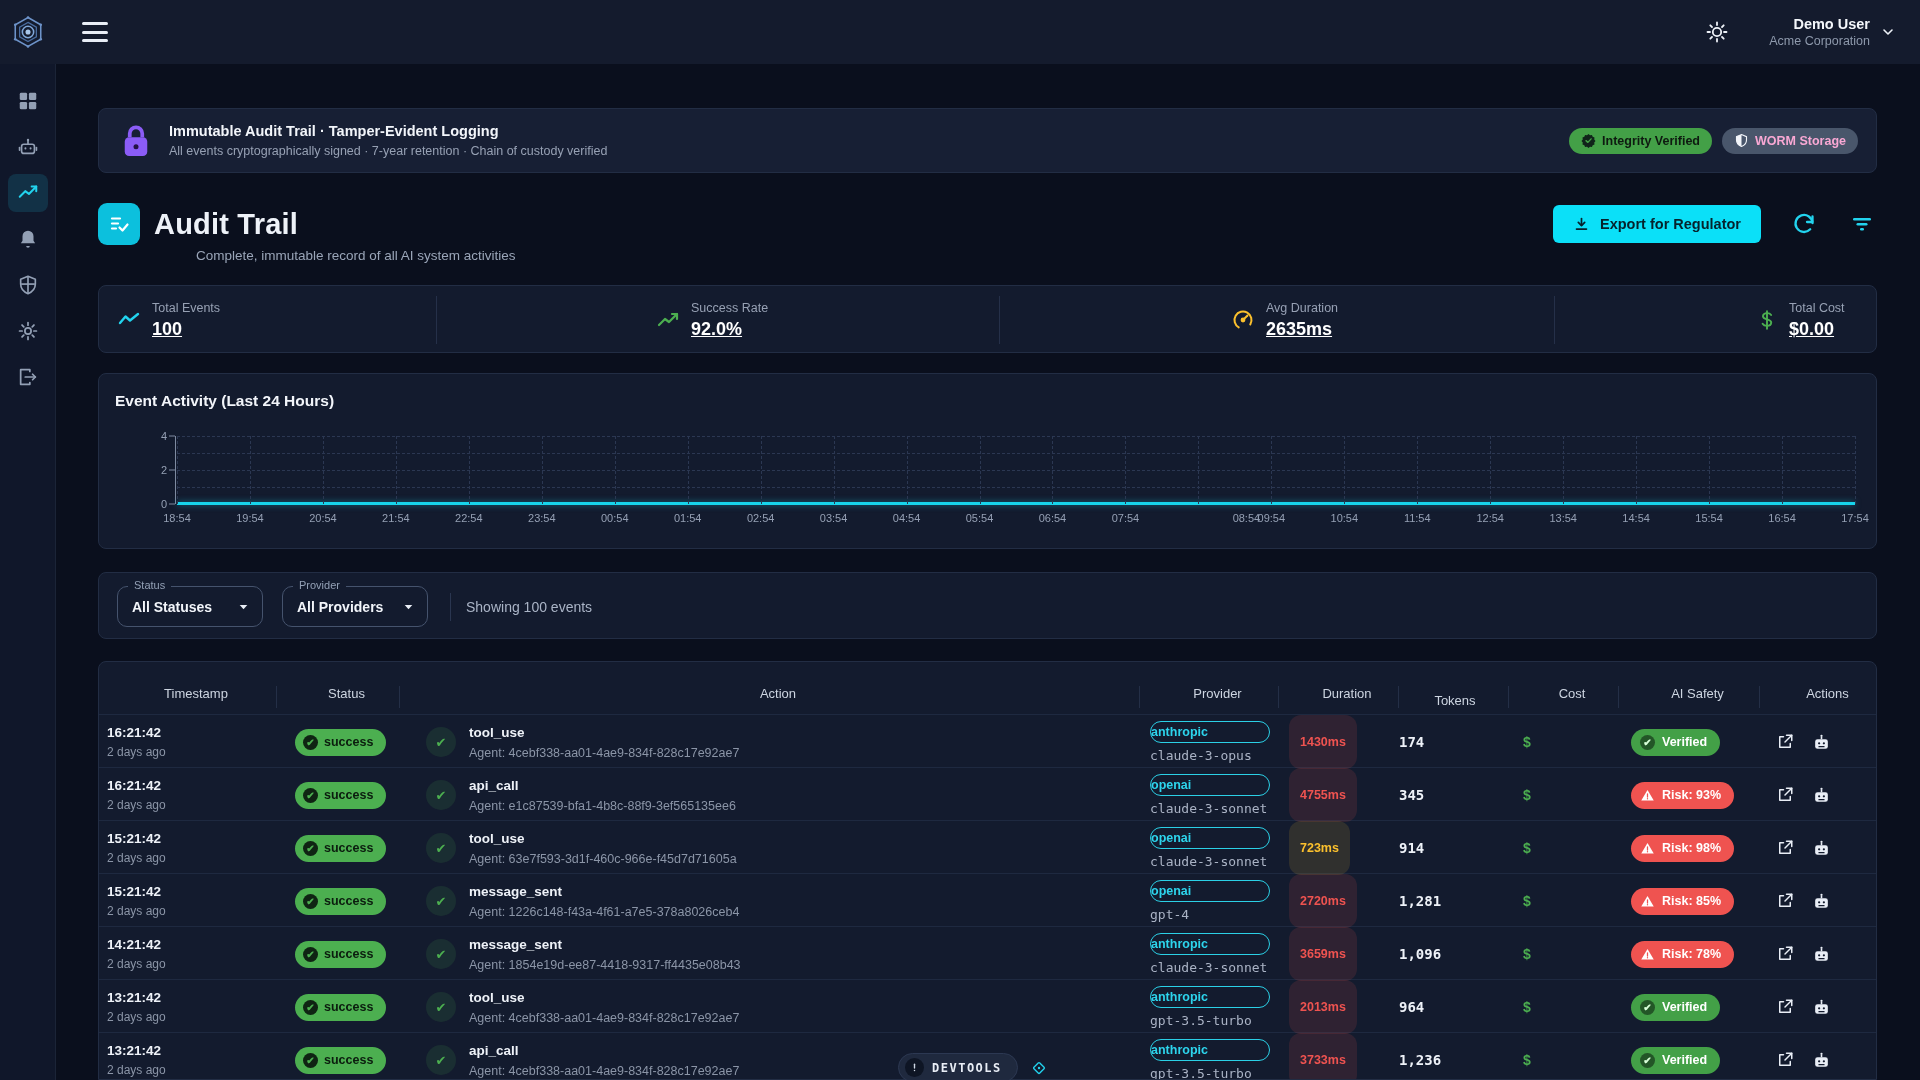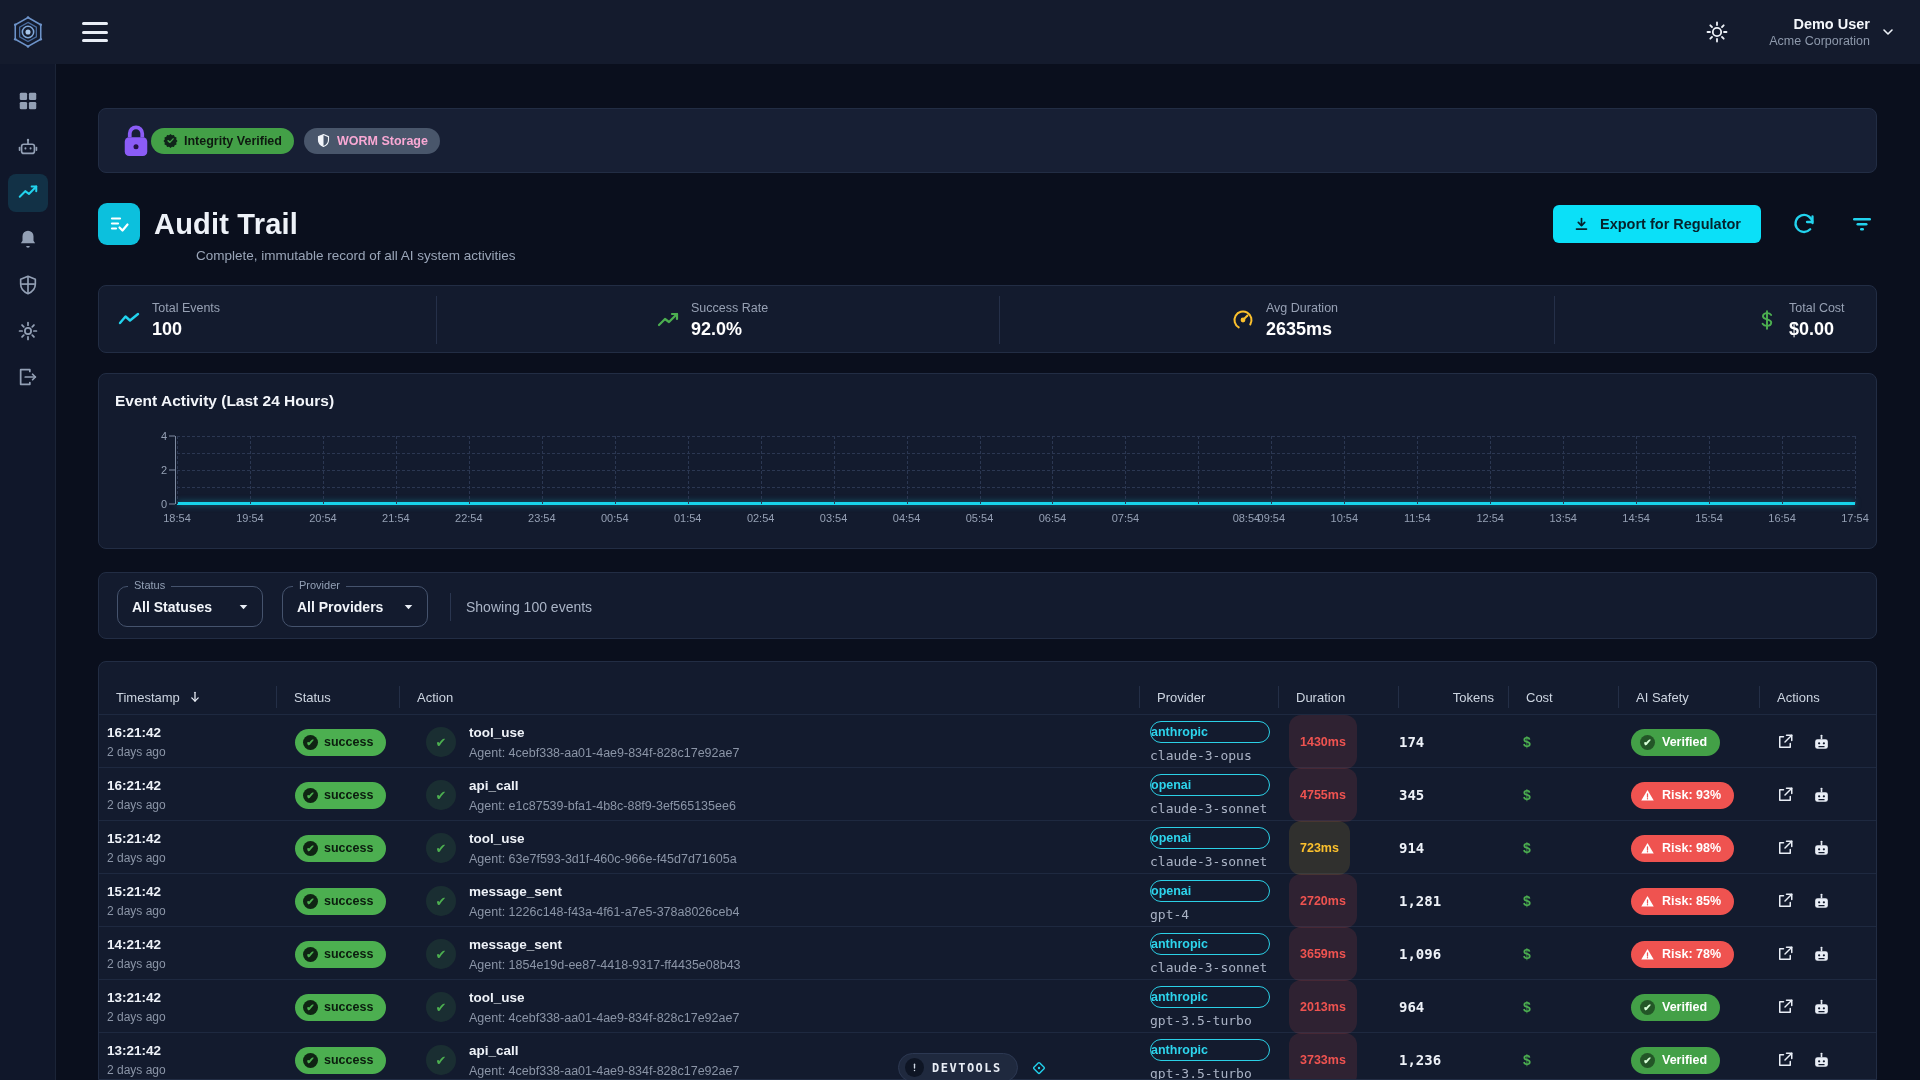--- a/index.html
+++ b/index.html
@@ -43,21 +43,21 @@
   .page-sub { position:absolute; left:56px; top:40px; font-size:13.5px; color:#9aa5b8; white-space:nowrap; }
   .title-left { position:relative; }
   .title-spacer { flex:1; }
   .export-btn { height:38px; background:#0be0f8; color:#06222c; border:none; border-radius:6px; font-family:"Liberation Sans",sans-serif; font-size:14.5px; font-weight:bold; display:flex; align-items:center; gap:10px; padding:0 20px; cursor:pointer; }
   .icon-btn { width:30px; height:30px; display:flex; align-items:center; justify-content:center; color:#22d3ee; cursor:pointer; margin-left:28px; }
 
   
   .stats { left:98px; top:285px; width:1779px; height:68px; }
   .stat { position:absolute; top:0; height:68px; display:flex; align-items:center; gap:11px; }
   .stat-label { font-size:12.5px; color:#97a1b4; }
-  .stat-value { font-size:18px; font-weight:bold; color:#ffffff; margin-top:4px; }
+  .stat-value { font-size:18px; font-weight:bold; color:#ffffff; margin-top:4px;text-decoration:underline; }
   .stat-div { position:absolute; top:10px; width:1px; height:48px; background:#253049; }
 
   
   .chart-card { left:98px; top:373px; width:1779px; height:176px; }
   .chart-title { position:absolute; left:16px; top:18px; font-size:15.5px; font-weight:bold; color:#f2f5fa; }
   .plot { position:absolute; left:78px; right:21px; top:62px; height:68px; }
   .hgrid { position:absolute; left:0; right:0; height:0; border-top:1px dashed #2b3752; }
   .vgrid { position:absolute; top:0; bottom:0; width:0; border-left:1px dashed #2b3752; }
   .yaxis { position:absolute; left:-2px; top:0; bottom:0; width:1px; background:#7e8aa0; }
   .ytick { position:absolute; right:100%; transform:translateY(-50%); font-size:11px; color:#95a0b4; padding-right:10px; }
@@ -71,21 +71,21 @@
   .select { position:absolute; top:13px; height:41px; border:1.5px solid #45536d; border-radius:10px; display:flex; align-items:center; padding:0 12px 0 14px; cursor:pointer; }
   .select-label { position:absolute; top:-8px; left:10px; background:#131b2e; padding:0 6px; font-size:11px; color:#93a0b5; }
   .select-value { font-size:14px; font-weight:bold; color:#f2f5fa; flex:1; }
   .filters-div { position:absolute; left:351px; top:20px; width:1px; height:28px; background:#2a3650; }
   .showing { position:absolute; left:367px; top:26px; font-size:14px; color:#aab4c6; }
 
   
   .table-card { left:98px; top:661px; width:1779px; height:419px; overflow:hidden; border-radius:8px 8px 0 0; }
   .tgrid { display:grid; grid-template-columns:178px 123px 740px 139px 120px 110px 110px 141px 118px; }
   .thead { margin-top:18px; height:34px; align-items:center; }
-  .th { font-size:13px; color:#cdd5e1; padding-left:17px; height:22px; display:flex; align-items:center; gap:8px; border-right:1px solid #242f47; }
+  .th { font-size:13px; color:#cdd5e1; padding-left:17px; height:22px; display:flex; align-items:center; gap:8px; border-right:1px solid #242f47;flex-direction:column; }
   .th:last-child { border-right:none; }
   .th.right { justify-content:flex-end; padding-right:14px; }
   .trow { height:53px; border-top:1px solid #1e2940; align-items:center; }
   .cell-time { padding-left:8px; }
   .time-main { font-size:13.5px; font-weight:bold; }
   .time-ago { font-size:12px; color:#8b95a7; margin-top:5px; }
   .cell-status { padding-left:18px; }
   .status-pill { display:inline-flex; align-items:center; gap:6px; background:#4caf50; color:#0b1c0e; border-radius:14px; height:27px; padding:0 13px 0 8px; font-size:12.5px; font-weight:bold; }
   .status-check { width:15px; height:15px; border-radius:50%; background:#0f2413; color:#4caf50; font-size:10px; display:flex; align-items:center; justify-content:center; }
   .cell-action { display:flex; align-items:center; padding-left:26px; gap:13px; }
@@ -223,20 +223,24 @@
       </svg>
   </div>
 </div>
 
 <div class="card banner">
   <svg width="30" height="36" viewBox="0 0 24 28">
     <rect x="3" y="11" width="18" height="15" rx="3.5" fill="#8b5cf6"></rect>
     <path d="M7 11 V8 a5 5 0 0 1 10 0 v3" fill="none" stroke="#8b5cf6" stroke-width="3"></path>
     <circle cx="12" cy="18.5" r="2" fill="#241244"></circle>
   </svg>
+  <div class="banner-text">
+    <div class="banner-title">Immutable Audit Trail · Tamper-Evident Logging</div>
+    <div class="banner-sub">All events cryptographically signed · 7-year retention · Chain of custody verified</div>
+  </div>
   <span class="pill pill-green">
     <svg width="15" height="15" viewBox="0 0 24 24">
         <path d="M12 1.5l2.4 2 3.1-.4 1.2 2.9 2.9 1.2-.4 3.1 2 2.4-2 2.4.4 3.1-2.9 1.2-1.2 2.9-3.1-.4-2.4 2-2.4-2-3.1.4-1.2-2.9-2.9-1.2.4-3.1-2-2.4 2-2.4-.4-3.1 2.9-1.2 1.2-2.9 3.1.4z" fill="#10241a"></path>
         <polyline points="8,12.2 11,15 16.2,9.4" fill="none" stroke="#43a047" stroke-width="2.2" stroke-linecap="round" stroke-linejoin="round"></polyline>
       </svg>
     <span>Integrity Verified</span>
   </span>
   <span class="pill pill-gray">
     <svg width="15" height="15" viewBox="0 0 24 24">
         <path d="M12 2.5 L20 5.8 V11 c0 5-3.2 8.6-8 10.5 C7.2 19.6 4 16 4 11 V5.8 Z" fill="none" stroke="#f2f5fa" stroke-width="1.8"></path>

